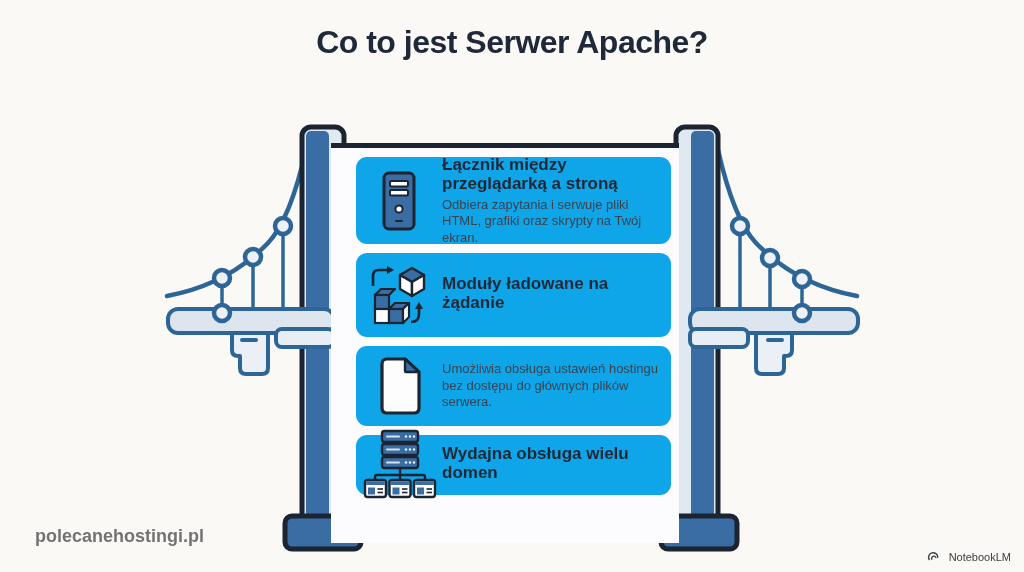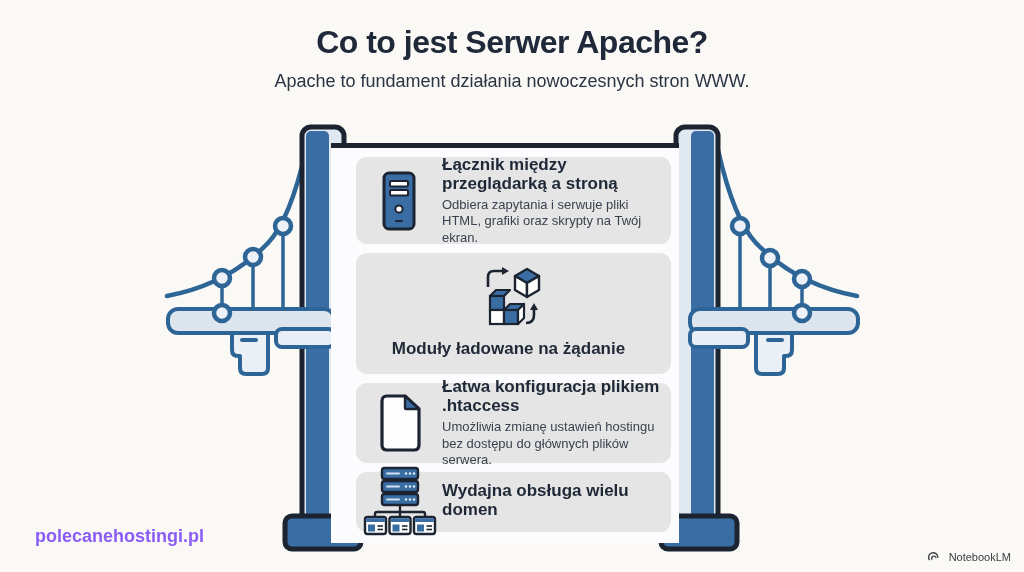--- a/index.html
+++ b/index.html
@@ -17,46 +17,45 @@
     font-size:18px;font-weight:400;color:#2b3443;margin:10px 0 0 0;
   }
   .bridge-svg{position:absolute;left:0;top:0;z-index:1;}
   .panel{
     position:absolute;left:331px;top:143px;width:348px;height:400px;
     background:#fcfcfe;border-top:5px solid #1b2430;box-sizing:border-box;
     z-index:2;display:flex;flex-direction:column;gap:9px;
     padding:9px 8px 0 25px;
   }
   .card{
-    background:#e5e5e5;border-radius:11px;display:flex;align-items:center;
+    background:#0ea5e9;border-radius:11px;display:flex;align-items:center;
     box-sizing:border-box;flex:0 0 auto;
   }
-  .card1{height:87px;} .card2{height:121px;flex-direction:column;} .card3{height:80px;} .card4{height:60px;}
+  .card1{height:87px;} .card2{height:84px;} .card3{height:80px;} .card4{height:60px;}
   .card-icon{flex:0 0 86px;display:flex;align-items:center;justify-content:center;}
   .card-text{flex:1 1 auto;padding-right:10px;}
   .card-title{
     font-size:17px;font-weight:800;color:#1f2836;line-height:1.12;margin:0 0 4px 0;
   }
   .card-body{
     font-size:13px;color:#39434f;line-height:1.27;margin:0;
   }
   .site-name{
-    position:absolute;left:35px;top:526px;font-size:18px;font-weight:800;color:#8b5cf6;z-index:3;
+    position:absolute;left:35px;top:526px;font-size:18px;font-weight:800;color:#737373;z-index:3;
   }
   .watermark{
     position:absolute;right:13px;top:550px;display:flex;align-items:flex-end;gap:9px;
     font-size:11px;color:#3c4043;z-index:3;
   }
 </style>
 </head>
 <body>
 
 <div class="header">
   <h1 class="title">Co to jest Serwer Apache?</h1>
-  <p class="subtitle">Apache to fundament działania nowoczesnych stron WWW.</p>
 </div>
 
 <svg class="bridge-svg" width="1024" height="572" viewBox="0 0 1024 572">
 
   <path d="M167,296 C205,289 240,272 268,243 C285,225 298,185 306,150" fill="none" stroke="#2e6597" stroke-width="4.5" stroke-linecap="round"></path>
 
   <path d="M718,150 C726,185 739,225 756,243 C784,272 819,289 857,296" fill="none" stroke="#2e6597" stroke-width="4.5" stroke-linecap="round"></path>
 
   <g stroke="#2e6597" stroke-width="3.5">
     <line x1="222" y1="280" x2="222" y2="311"></line>
@@ -153,22 +152,21 @@
   </div>
 
   <div class="card card3">
     <div class="card-icon">
       <svg width="54" height="62" viewBox="0 0 54 62">
         <path d="M10,9 Q10,4 15,4 L33,4 L47,17 L47,53 Q47,58 42,58 L15,58 Q10,58 10,53 Z" fill="#fdfdfd" stroke="#1b2430" stroke-width="3.2" stroke-linejoin="round"></path>
         <path d="M33,4 L47,17 L34,17 Q33,17 33,16 Z" fill="#3a6da4" stroke="#1b2430" stroke-width="2.4" stroke-linejoin="round"></path>
       </svg>
     </div>
     <div class="card-text">
-      <p class="card-title">Łatwa konfiguracja plikiem .htaccess</p>
-      <p class="card-body">Umożliwia zmianę ustawień hostingu bez dostępu do głównych plików serwera.</p>
+      <p class="card-body">Umożliwia obsługa ustawień hostingu bez dostępu do głównych plików serwera.</p>
     </div>
   </div>
 
   <div class="card card4">
     <div class="card-icon">
       <svg width="76" height="74" viewBox="0 0 76 74">
 
         <g>
           <rect x="21" y="3" width="36" height="11" rx="2.5" fill="#3a6da4" stroke="#1b2430" stroke-width="2.4"></rect>
           <rect x="21" y="16" width="36" height="11" rx="2.5" fill="#3a6da4" stroke="#1b2430" stroke-width="2.4"></rect>

